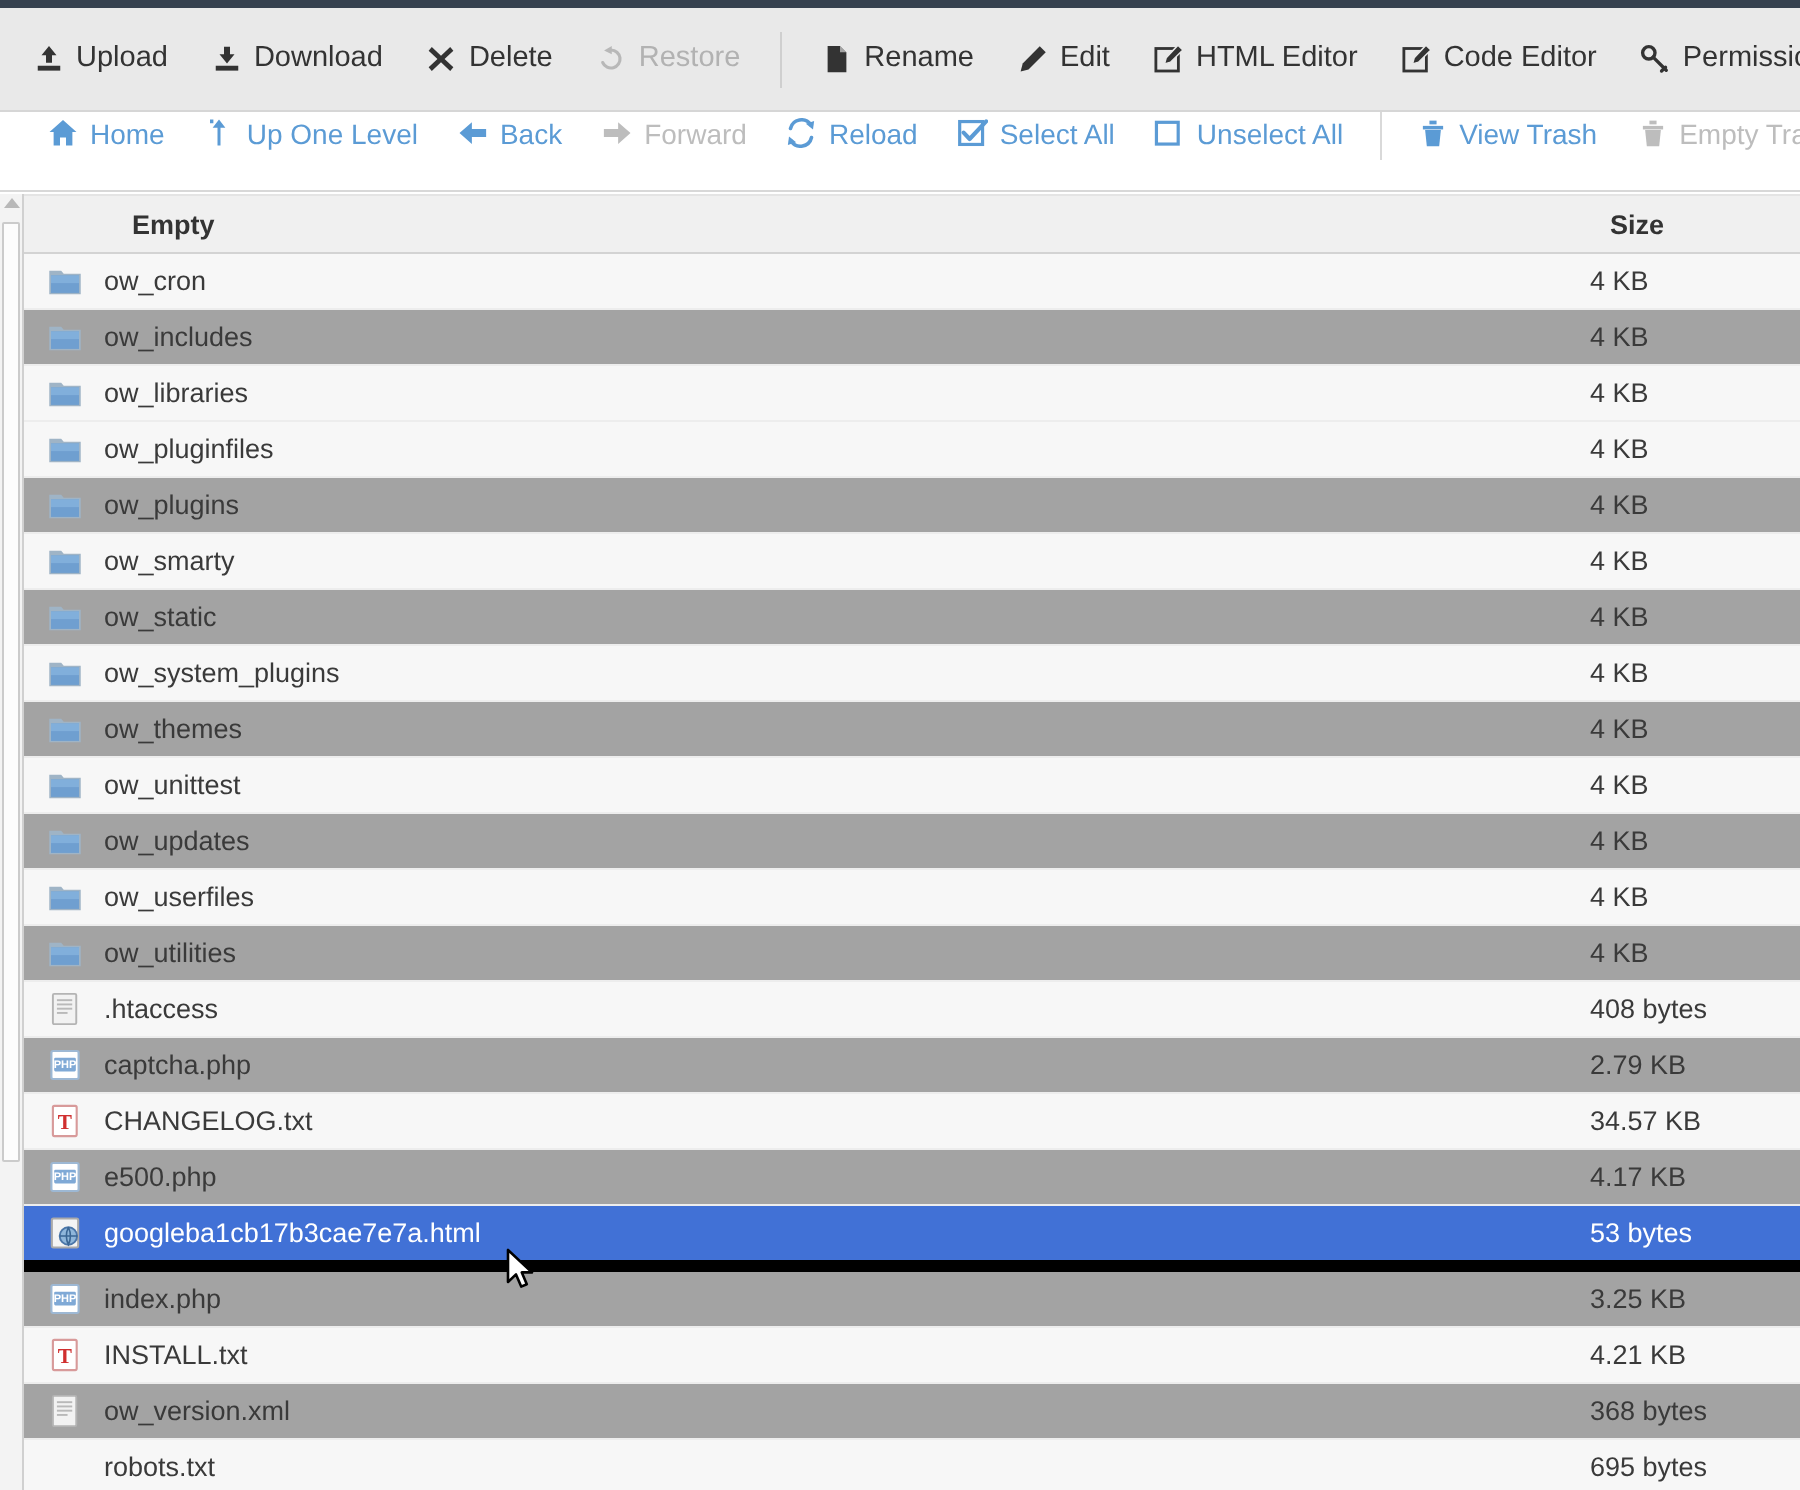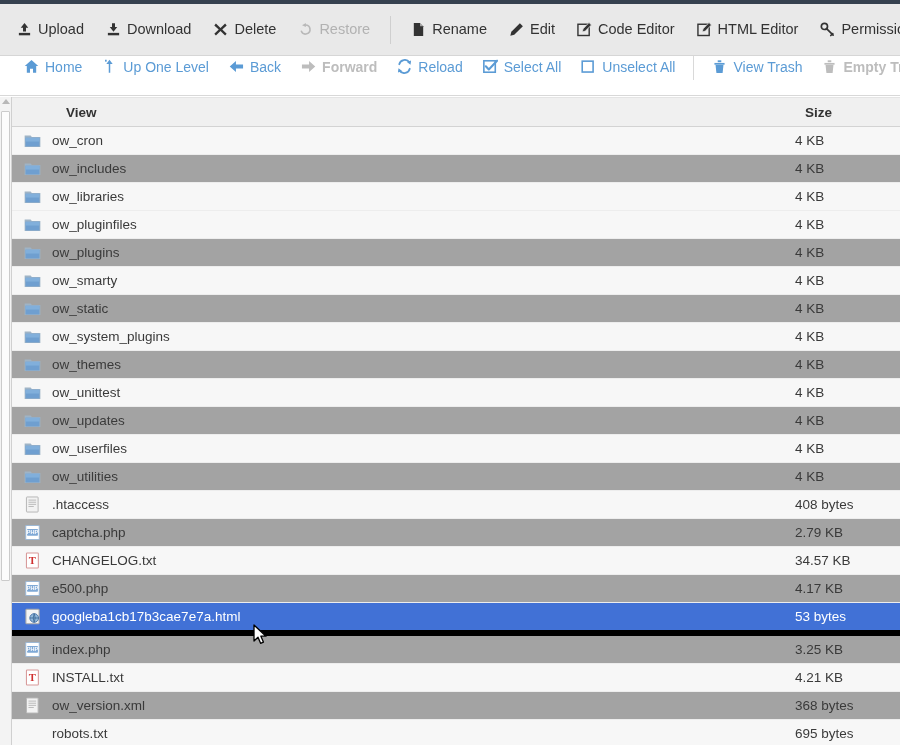--- a/index.html
+++ b/index.html
@@ -94,21 +94,20 @@
     padding: 3px 10px;
     color: #5b9bd5;
     font-size: 14px;
     cursor: pointer;
     user-select: none;
     line-height: 1;
   }
   .tb2-item.disabled {
     color: #bdbdbd;
     cursor: default;
-    font-weight: bold;
   }
   .tb2-sep {
     width: 1px;
     height: 24px;
     background: #d9d9d9;
     margin: 0 8px;
     flex: 0 0 auto;
   }
 
   
@@ -293,30 +292,30 @@
         </span>
         <span>Edit</span>
       </div>
       <div class="tb-item">
         <span class="tb-icon">
           <svg width="15" height="15" viewBox="0 0 16 16">
             <rect x="1" y="2.4" width="12" height="12" fill="none" stroke="#333333" stroke-width="1.5"></rect>
             <path d="M12.8 0.6 L15.4 3.2 L8.8 9.7 L5.6 10.6 L6.5 7.3 Z" fill="#333333" stroke="#e9e9e9" stroke-width="0.8"></path>
           </svg>
         </span>
-        <span>Code Editor</span>
+        <span>HTML Editor</span>
       </div>
       <div class="tb-item">
         <span class="tb-icon">
           <svg width="15" height="15" viewBox="0 0 16 16">
             <rect x="1" y="2.4" width="12" height="12" fill="none" stroke="#333333" stroke-width="1.5"></rect>
             <path d="M12.8 0.6 L15.4 3.2 L8.8 9.7 L5.6 10.6 L6.5 7.3 Z" fill="#333333" stroke="#e9e9e9" stroke-width="0.8"></path>
           </svg>
         </span>
-        <span>HTML Editor</span>
+        <span>Code Editor</span>
       </div>
       <div class="tb-item">
         <span class="tb-icon">
           <svg width="15" height="15" viewBox="0 0 16 16">
             <circle cx="4.7" cy="4.7" r="3.3" fill="none" stroke="#333333" stroke-width="1.8"></circle>
             <path d="M7 7 L14 14" stroke="#333333" stroke-width="1.8" stroke-linecap="round"></path>
             <path d="M11.5 14.4 L13.6 12.4" stroke="#333333" stroke-width="1.8" stroke-linecap="round"></path>
           </svg>
         </span>
         <span>Permissions</span>
@@ -416,21 +415,21 @@
   <div class="table-wrap">
     <table class="filelist">
       <colgroup>
         <col class="col-icon">
           <col class="col-name">
           <col class="col-size">
       </colgroup>
       <thead>
         <tr>
           <th></th>
-          <th class="col-name-h">View</th>
+          <th class="col-name-h">Empty</th>
           <th class="col-size">Size</th>
         </tr>
       </thead>
       <tbody id="file-rows">
           <tr class="row-odd">
             <td class="cell-icon"><span>
                 <svg width="17" height="17" viewBox="0 0 16 16">
                   <path d="M0.6 3.2 H6.2 L7.4 4.6 H15.4 V14.2 H0.6 Z" fill="#9fb4c6"></path>
                   <path d="M1.4 5.4 H14.6 V13.6 H1.4 Z" fill="#6f9fd0"></path>
                   <path d="M1.4 5.4 H14.6 V9 H1.4 Z" fill="#81afdb"></path>

